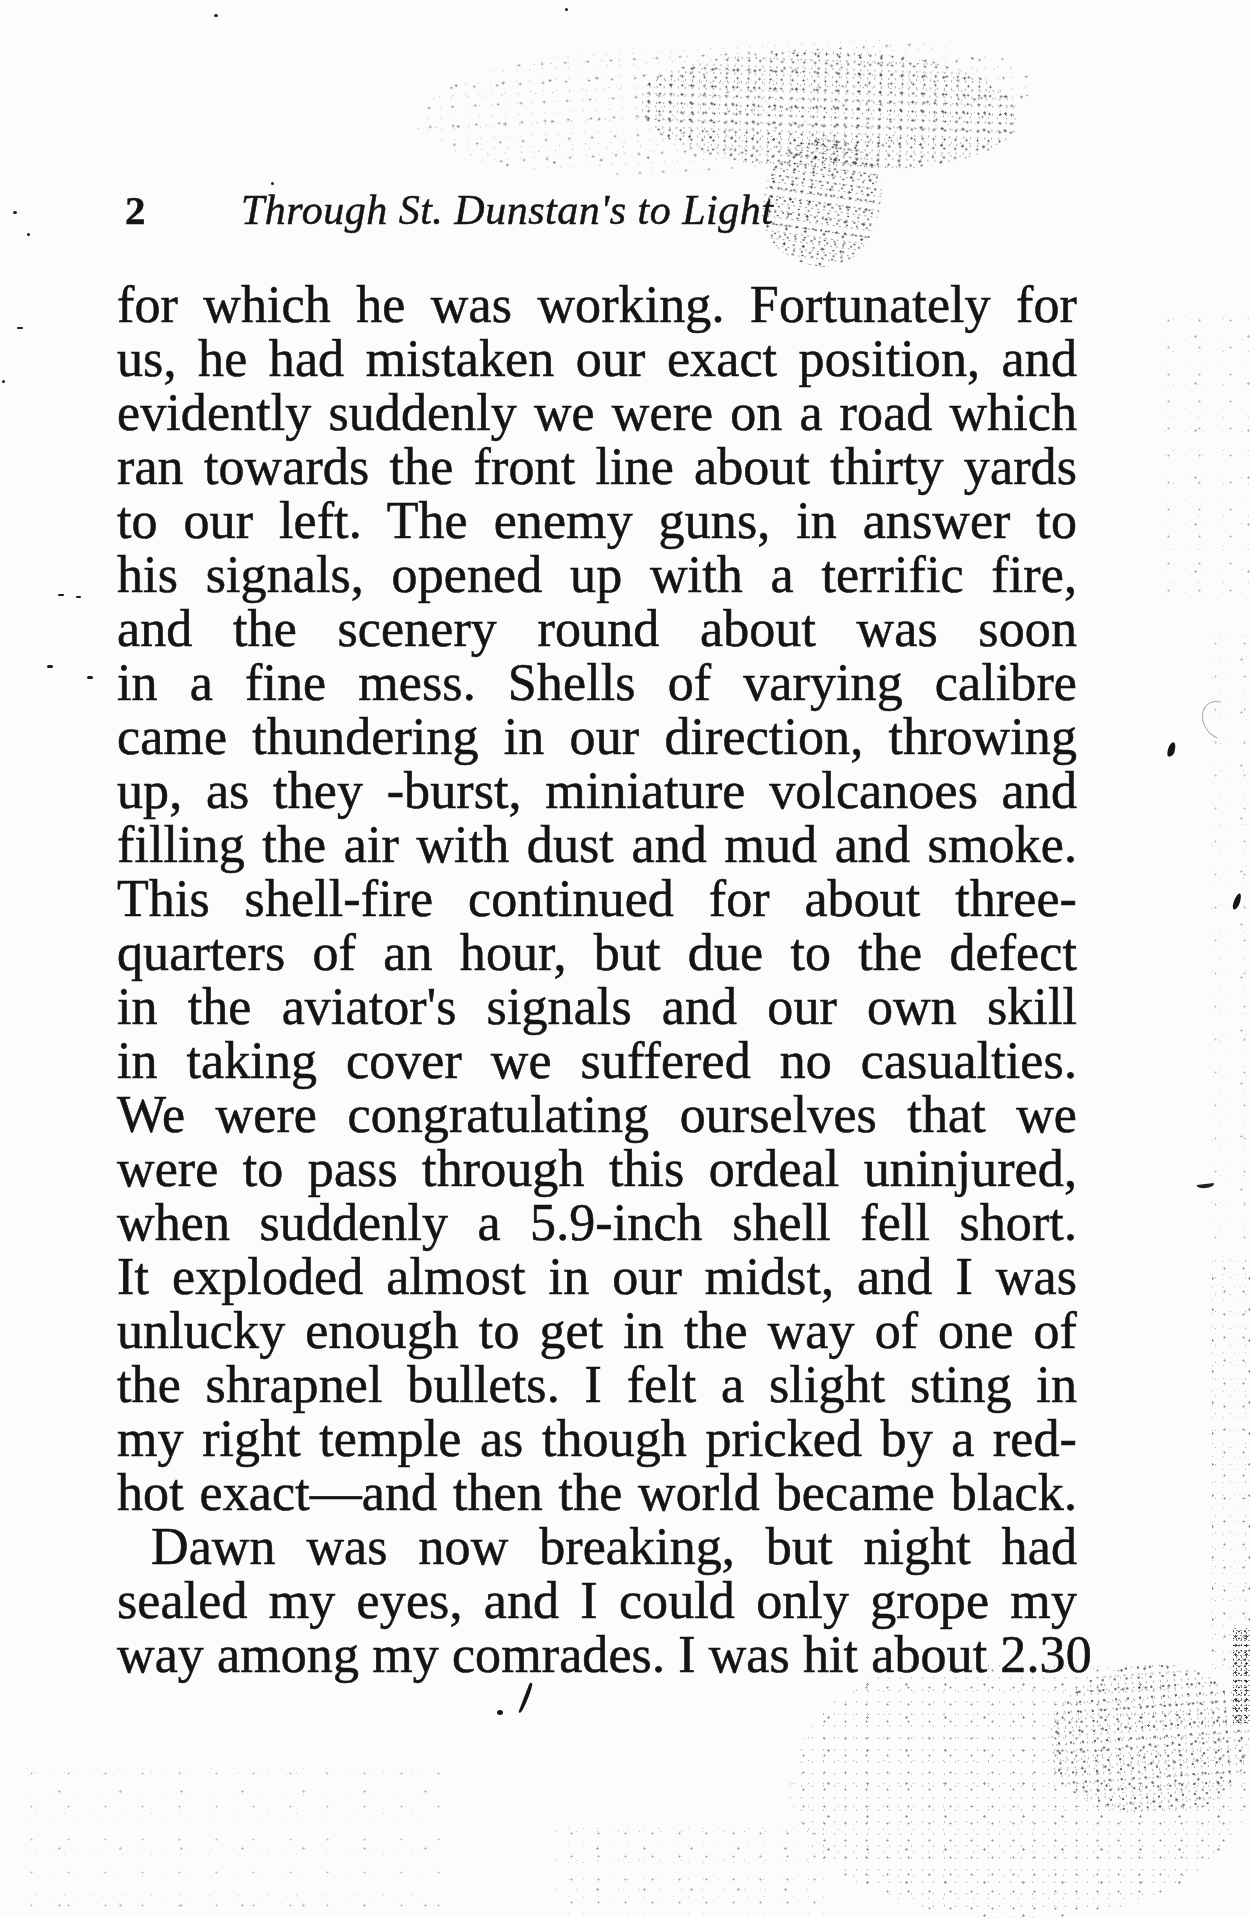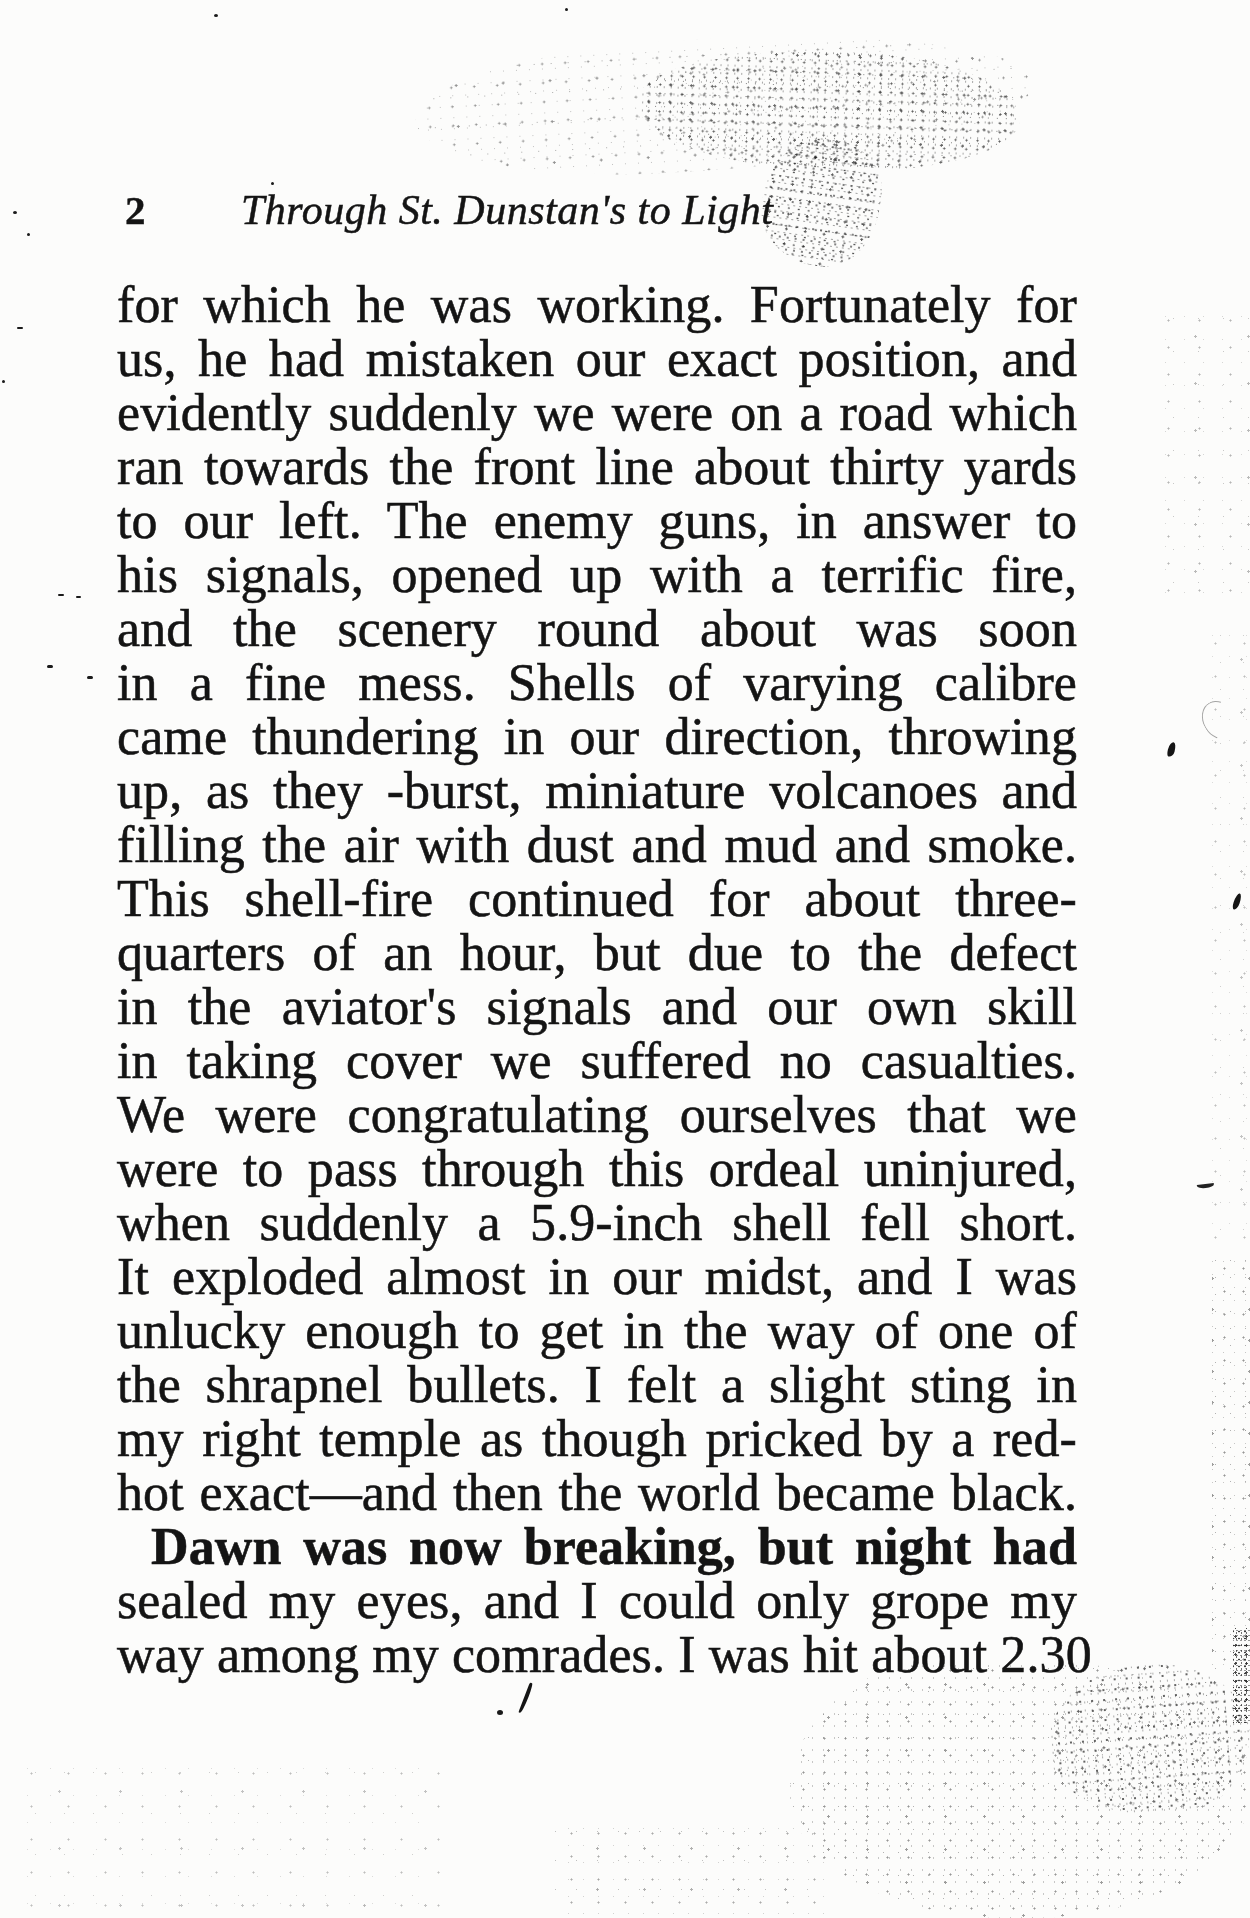--- a/index.html
+++ b/index.html
@@ -36,21 +36,21 @@
   }
   .line{
     display:block;width:100%;
     font-size:52px;line-height:54px;
     text-align:justify;
     text-align-last:justify;
     -webkit-text-stroke:0.55px #161616;
     white-space:nowrap;
     letter-spacing:0.1px;
   }
-  .line.indent{ padding-left:34px; box-sizing:border-box;font-weight:bold; }
+  .line.indent{ padding-left:34px; box-sizing:border-box; }
 
   
   .noise{
     position:absolute;
     background-image:
       radial-gradient(circle, rgba(15,15,15,.85) 0.9px, transparent 1.15px),
       radial-gradient(circle, rgba(25,25,25,.65) 0.7px, transparent 0.95px),
       radial-gradient(circle, rgba(0,0,0,.75) 1.1px, transparent 1.4px),
       radial-gradient(circle, rgba(40,40,40,.5) 0.6px, transparent 0.9px);
     background-size:23px 19px,17px 29px,47px 41px,13px 11px;

